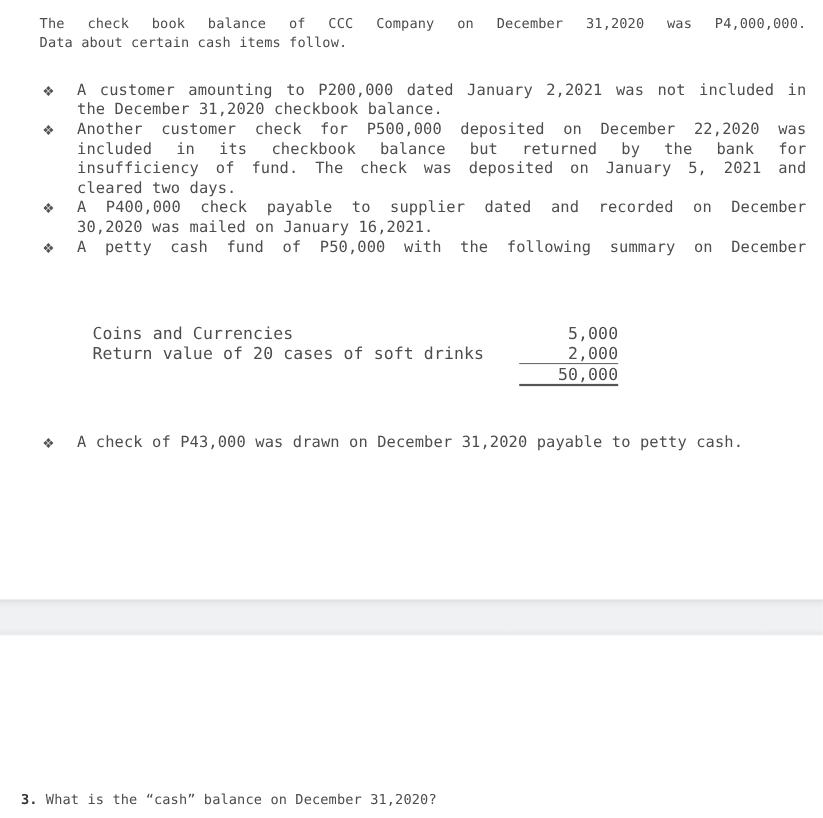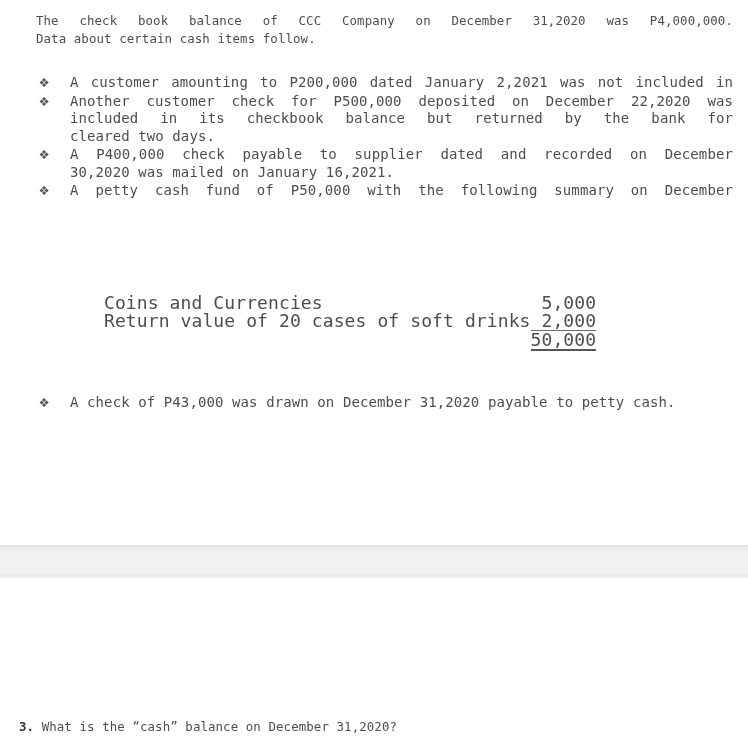--- a/index.html
+++ b/index.html
@@ -76,24 +76,24 @@
     text-align-last: justify;
   }
   .bullet-text .lastline {
     display: block;
     text-align: left;
   }
 
   
   .summary {
     position: absolute;
-    left: 104px;
+    left: 84px;
     top: 294px;
     width: 478px;
-    font-size: 18px;
+    font-size: 15px;
     line-height: 18px;
     letter-spacing: 0.1px;
   }
   .summary table {
     border-collapse: collapse;
     width: 100%;
   }
   .summary td.lbl {
     text-align: left;
     padding: 0;
@@ -154,28 +154,30 @@
     <span class="l1">The check book balance of CCC Company on December 31,2020 was P4,000,000.</span>
     <span>Data about certain cash items follow.</span>
   </div>
 
   <div class="bullets">
 
     <div class="bullet-row">
       <span class="bullet-glyph">❖</span>
       <div class="bullet-text">
         <span class="forceline">A customer amounting to P200,000 dated January 2,2021 was not included in</span>
+        <span class="lastline">the December 31,2020 checkbook balance.</span>
       </div>
     </div>
 
     <div class="bullet-row">
       <span class="bullet-glyph">❖</span>
       <div class="bullet-text">
         <span class="forceline">Another customer check for P500,000 deposited on December 22,2020 was</span>
         <span class="forceline">included in its checkbook balance but returned by the bank for</span>
+        <span class="forceline">insufficiency of fund. The check was deposited on January 5, 2021 and</span>
         <span class="lastline">cleared two days.</span>
       </div>
     </div>
 
     <div class="bullet-row">
       <span class="bullet-glyph">❖</span>
       <div class="bullet-text">
         <span class="forceline">A P400,000 check payable to supplier dated and recorded on December</span>
         <span class="lastline">30,2020 was mailed on January 16,2021.</span>
       </div>

